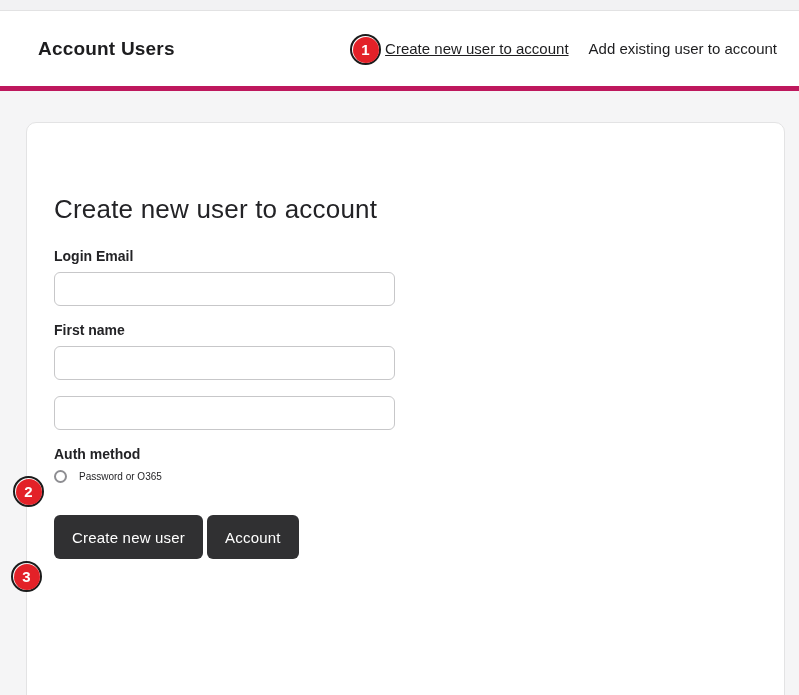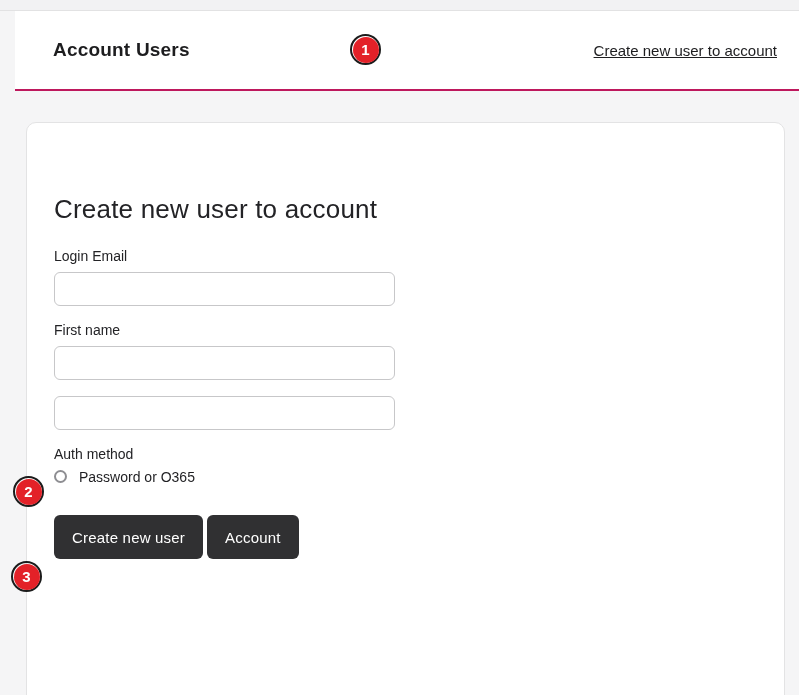--- a/index.html
+++ b/index.html
@@ -7,22 +7,22 @@
   body {
     width:799px; height:695px; overflow:hidden; position:relative;
     font-family:"Liberation Sans", sans-serif;
     background:#f5f5f6; color:#1f1f22;
   }
   
   .topstrip { height:11px; background:#f2f2f3; border-bottom:1px solid #e2e2e3; }
 
   
   .header {
-    height:80px; background:#ffffff; border-bottom:2px solid #be185d;
-    display:flex; align-items:center; padding:0 22px 0 38px;margin-left:15px;
+    height:80px; background:#ffffff; border-bottom:5px solid #be185d;
+    display:flex; align-items:center; padding:0 22px 0 38px;
   }
   .page-title { font-size:19px; font-weight:700; color:#1d1d1f; letter-spacing:.2px; }
   .header-actions { margin-left:auto; display:flex; align-items:center; gap:20px; font-size:15px; }
   .hlink { color:#1d1d1f; text-decoration:underline; cursor:pointer; white-space:nowrap; }
   .hlink.plain { text-decoration:none; }
   .marker-slot { width:16px; }
 
   
   .marker {
     position:absolute; width:31px; height:31px; border:2px solid #1b1b1b;
@@ -39,29 +39,29 @@
   .marker-3 { left:11px;  top:561px; }
 
   
   .card {
     position:absolute; left:26px; top:122px; width:759px; height:800px;
     background:#ffffff; border:1px solid #e3e3e4; border-radius:10px;
     padding:71px 27px 0 27px;
   }
   .form-heading { font-size:26px; font-weight:400; color:#232326; margin:0 0 23px 0; letter-spacing:.2px; }
 
-  .field-label { font-size:14px; color:#232326; margin-bottom:8px; }
+  .field-label { font-size:14px; color:#232326; margin-bottom:8px;font-weight:bold; }
   .text-input {
     display:block; width:341px; height:34px; background:#fff;
     border:1px solid #c7c7c9; border-radius:6px; margin-bottom:16px;
     padding:0 10px; font:inherit; color:#232326;
   }
 
   .auth-group .field-label { margin-bottom:4px; }
-  .radio-row { display:flex; align-items:center; gap:12px; height:21px; font-size:14px; cursor:pointer; }
+  .radio-row { display:flex; align-items:center; gap:12px; height:21px; font-size:10px; cursor:pointer; }
   .radio-circle { width:13px; height:13px; border-radius:50%; border:2px solid #8e8e92; position:relative; flex:0 0 auto; background:#fff; }
   .radio-row.selected .radio-circle { border-color:#1c70d8; }
   .radio-row.selected .radio-circle::after {
     content:""; position:absolute; inset:1.5px; border-radius:50%; background:#1c70d8;
   }
 
   .role-group { margin-top:20px; }
   .role-group .field-label { margin-bottom:9px; }
   .select-box {
     width:341px; height:35px; background:#fff; border:1px solid #c7c7c9;
@@ -83,20 +83,21 @@
 </head>
 <body>
 
 <div class="topstrip"></div>
 
 <div class="header">
   <div class="page-title">Account Users</div>
   <div class="header-actions">
     <span class="marker-slot"></span>
     <a class="hlink">Create new user to account</a>
+    <a class="hlink plain">Add existing user to account</a>
   </div>
 </div>
 
 <div class="marker marker-1">
   <span class="dot">1</span>
 </div>
 <div class="marker marker-2">
   <span class="dot">2</span>
 </div>
 <div class="marker marker-3">

